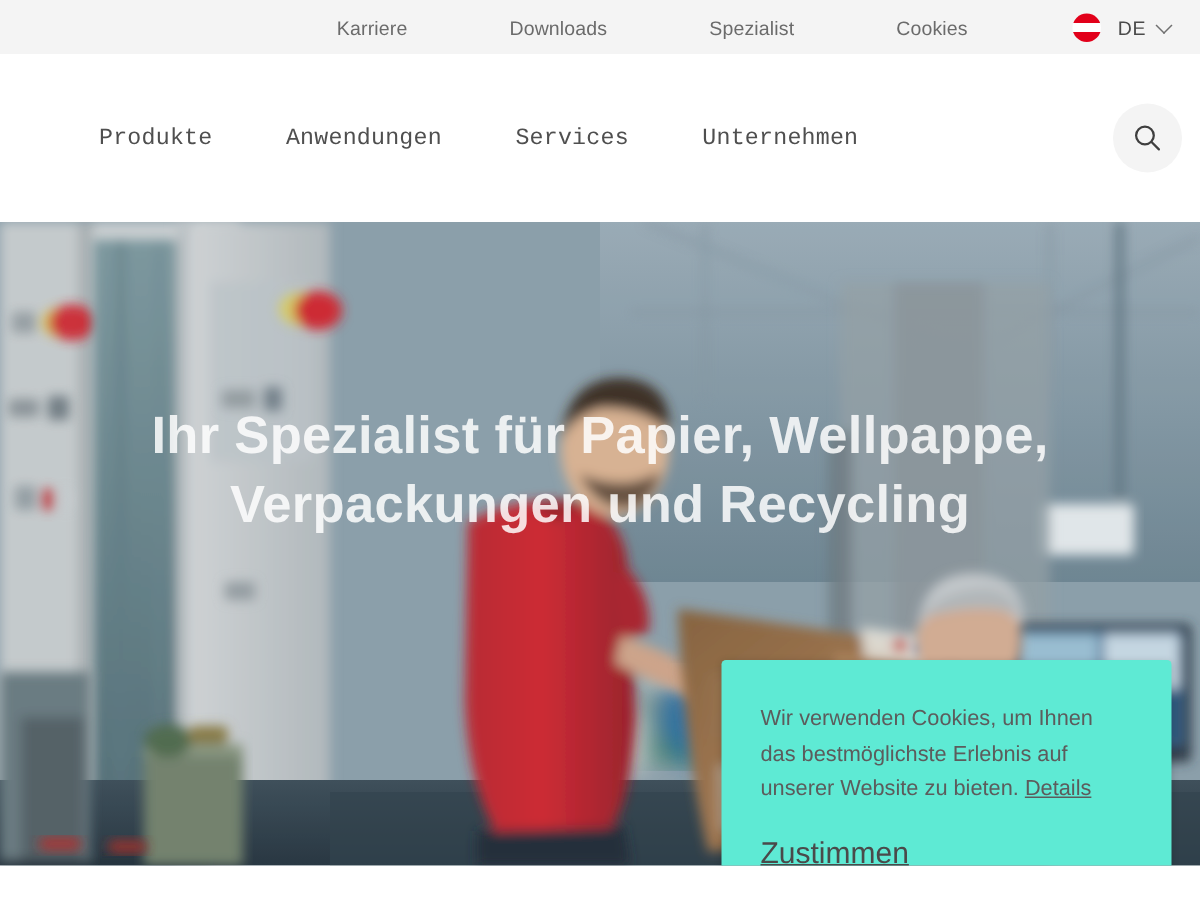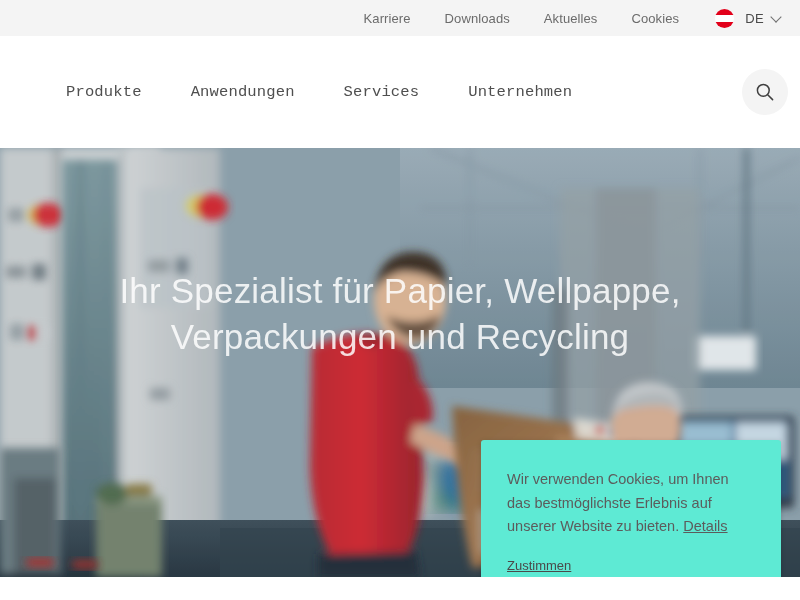--- a/index.html
+++ b/index.html
@@ -13,20 +13,21 @@
   }
 
   
   .topbar {
     height: 36px;
     background: #f4f4f4;
     display: flex;
     align-items: center;
     justify-content: flex-end;
     padding-right: 20px;
+    gap: 34px;
   }
   .topbar-link {
     font-size: 13px;
     color: #6b6b6b;
     text-decoration: none;
     margin-left: 34px;
     letter-spacing: 0.1px;
     cursor: pointer;
     white-space: nowrap;
   }
@@ -157,21 +158,21 @@
   }
   .hero-photo svg { width: 100%; height: 100%; display: block; }
 
   .hero-headline {
     position: absolute;
     left: 0; right: 0;
     top: 120px;
     text-align: center;
     color: rgba(255,255,255,0.84);
     font-size: 35px;
-    font-weight: 400;
+    font-weight: 700;
     line-height: 1.32;
     letter-spacing: 0.2px;
     padding: 0 60px;
   }
 
   
   .cookie-banner {
     position: absolute;
     left: 481px;
     top: 292px;
@@ -187,39 +188,39 @@
     line-height: 1.63;
   }
   .cookie-details {
     color: #5c5c5c;
     text-decoration: underline;
     cursor: pointer;
   }
   .cookie-accept {
     display: inline-block;
     margin-top: 19px;
-    font-size: 13px;
+    font-size: 20px;
     color: #4a4a4a;
     text-decoration: underline;
     cursor: pointer;
     background: none;
     border: none;
     padding: 0;
     font-family: "Liberation Sans", sans-serif;
   }
 
   .page-bottom { height: 23px; background: #ffffff; }
 </style>
 </head>
 <body>
 
 <div class="topbar">
   <a class="topbar-link">Karriere</a>
   <a class="topbar-link">Downloads</a>
-  <a class="topbar-link">Aktuelles</a>
+  <a class="topbar-link">Spezialist</a>
   <a class="topbar-link">Cookies</a>
 
   <div class="lang-wrap">
     <span class="flag-icon"></span>
     <span class="lang-code">DE</span>
     <span class="chev-down"></span>
   </div>
 </div>
 
 <div class="header">

